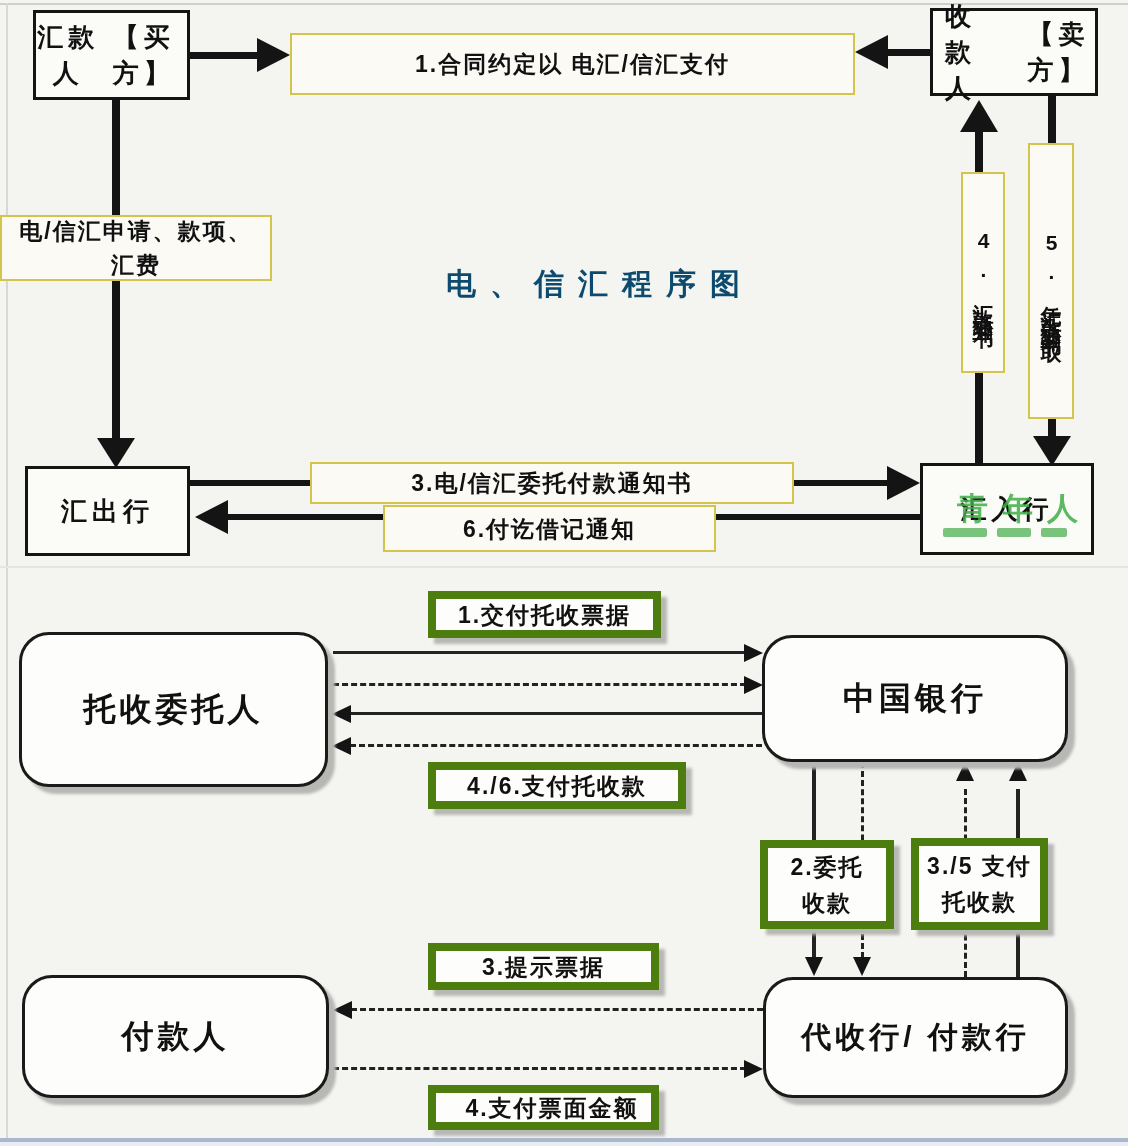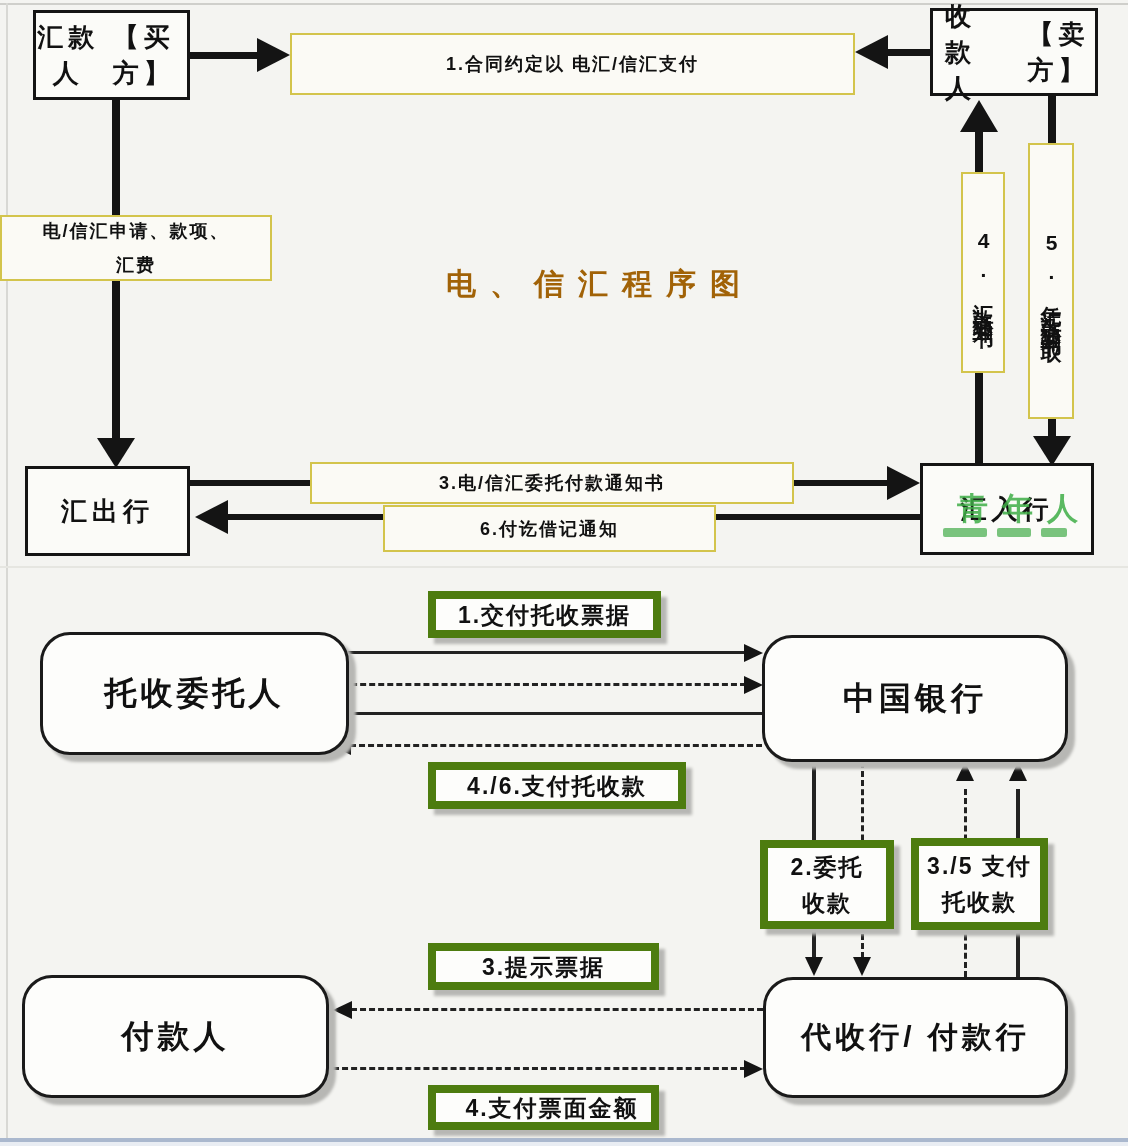--- a/index.html
+++ b/index.html
@@ -33,32 +33,32 @@
   .node .ln{font-size:26px;line-height:36px;letter-spacing:5px;}
 
   
   .ybox{
     border:2px solid #d3c44c;
     background:#fbfaf5;
     color:#111;
     display:flex;flex-direction:column;align-items:center;justify-content:center;
     text-align:center;
   }
-  .ybox .t{font-size:18px;font-weight:bold;letter-spacing:2px;line-height:34px;}
+  .ybox .t{font-size:23px;font-weight:bold;letter-spacing:2px;line-height:34px;}
 
   .vtext{
     writing-mode:vertical-rl;
     text-orientation:upright;
     font-size:21px;font-weight:bold;
     letter-spacing:6px;
     color:#111;
   }
 
   .title{
-    font-size:30px;font-weight:bold;color:#a16207;
+    font-size:30px;font-weight:bold;color:#0c4a6e;
     letter-spacing:14px;white-space:nowrap;
   }
 
   
   .tline{background:#141414;}
   .ah-r{width:0;height:0;border-top:17px solid transparent;border-bottom:17px solid transparent;border-left:33px solid #141414;}
   .ah-l{width:0;height:0;border-top:17px solid transparent;border-bottom:17px solid transparent;border-right:33px solid #141414;}
   .ah-d{width:0;height:0;border-left:19px solid transparent;border-right:19px solid transparent;border-top:30px solid #141414;}
   .ah-u{width:0;height:0;border-left:19px solid transparent;border-right:19px solid transparent;border-bottom:32px solid #141414;}
 
@@ -235,21 +235,21 @@
   </div>
 
   <div class="abs wbox" style="left:428px;top:943px;width:231px;height:47px;">
     <div class="t">3.提示票据</div>
   </div>
 
   <div class="abs wbox" style="left:428px;top:1085px;width:231px;height:45px;padding-left:17px;">
     <div class="t">4.支付票面金额</div>
   </div>
 
-  <div class="abs rnode" style="left:40px;top:632px;width:309px;height:123px;">
+  <div class="abs rnode" style="left:19px;top:632px;width:309px;height:155px;">
     <span>托收委托人</span>
   </div>
 
   <div class="abs rnode" style="left:762px;top:635px;width:306px;height:127px;">
     <span>中国银行</span>
   </div>
 
   <div class="abs rnode" style="left:22px;top:975px;width:307px;height:123px;">
     <span>付款人</span>
   </div>

